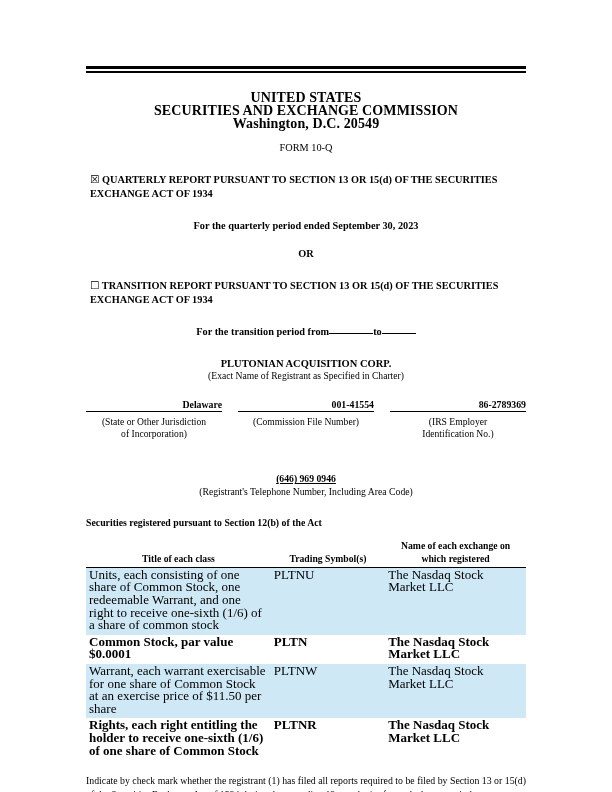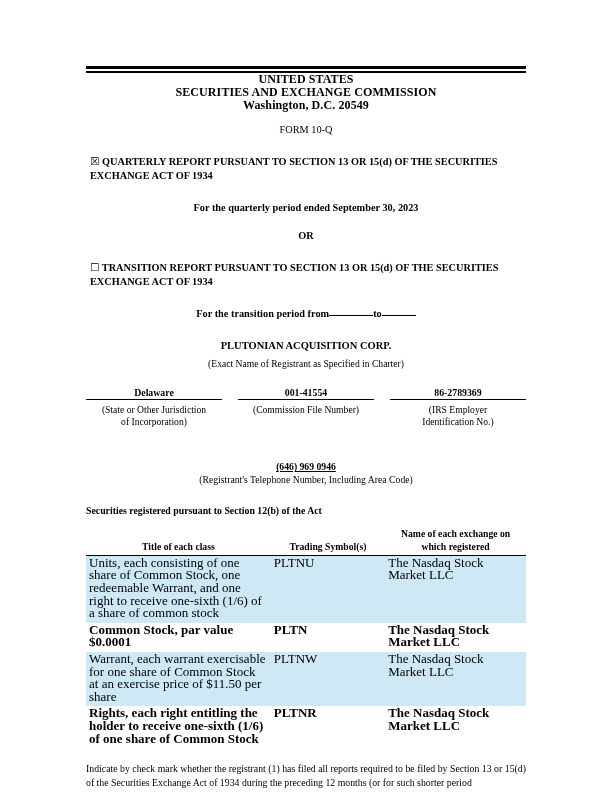--- a/index.html
+++ b/index.html
@@ -33,22 +33,23 @@
     background: #fff;
   }
   .top-rule .thin {
     height: 2px;
     background: #000;
   }
 
   .hdr-block {
     text-align: center;
     font-weight: bold;
-    font-size: 12px;
+    font-size: 14px;
     line-height: 13.2px;
+    margin-top: 18px;
     letter-spacing: 0.1px;
   }
   .form-line {
     text-align: center;
     font-weight: normal;
     font-size: 10.3px;
     margin-top: 11px;
   }
   .check-para {
     text-align: left;
@@ -90,21 +91,21 @@
 
   .company-name {
     text-align: center;
     font-weight: bold;
     font-size: 10.5px;
     margin-top: 21px;
   }
   .company-sub {
     text-align: center;
     font-size: 9.6px;
-    margin-top: 7px;
+    margin-top: 1px;
   }
 
   
   .juris {
     width: 100%;
     border-collapse: collapse;
     margin-top: 18px;
     table-layout: fixed;
   }
   .juris td {
@@ -113,20 +114,21 @@
     font-size: 9.6px;
     padding: 0;
   }
   .juris .val {
     font-weight: bold;
     font-size: 9.8px;
     padding-bottom: 1px;
   }
   .juris .ruled {
     border-bottom: 1.6px solid #000;
+    text-align: right;
   }
   .juris .cap {
     line-height: 12.4px;
     padding-top: 4px;
   }
   .juris .spacer { border: none; }
 
   .addr-block {
     text-align: center;
     font-size: 9.7px;

